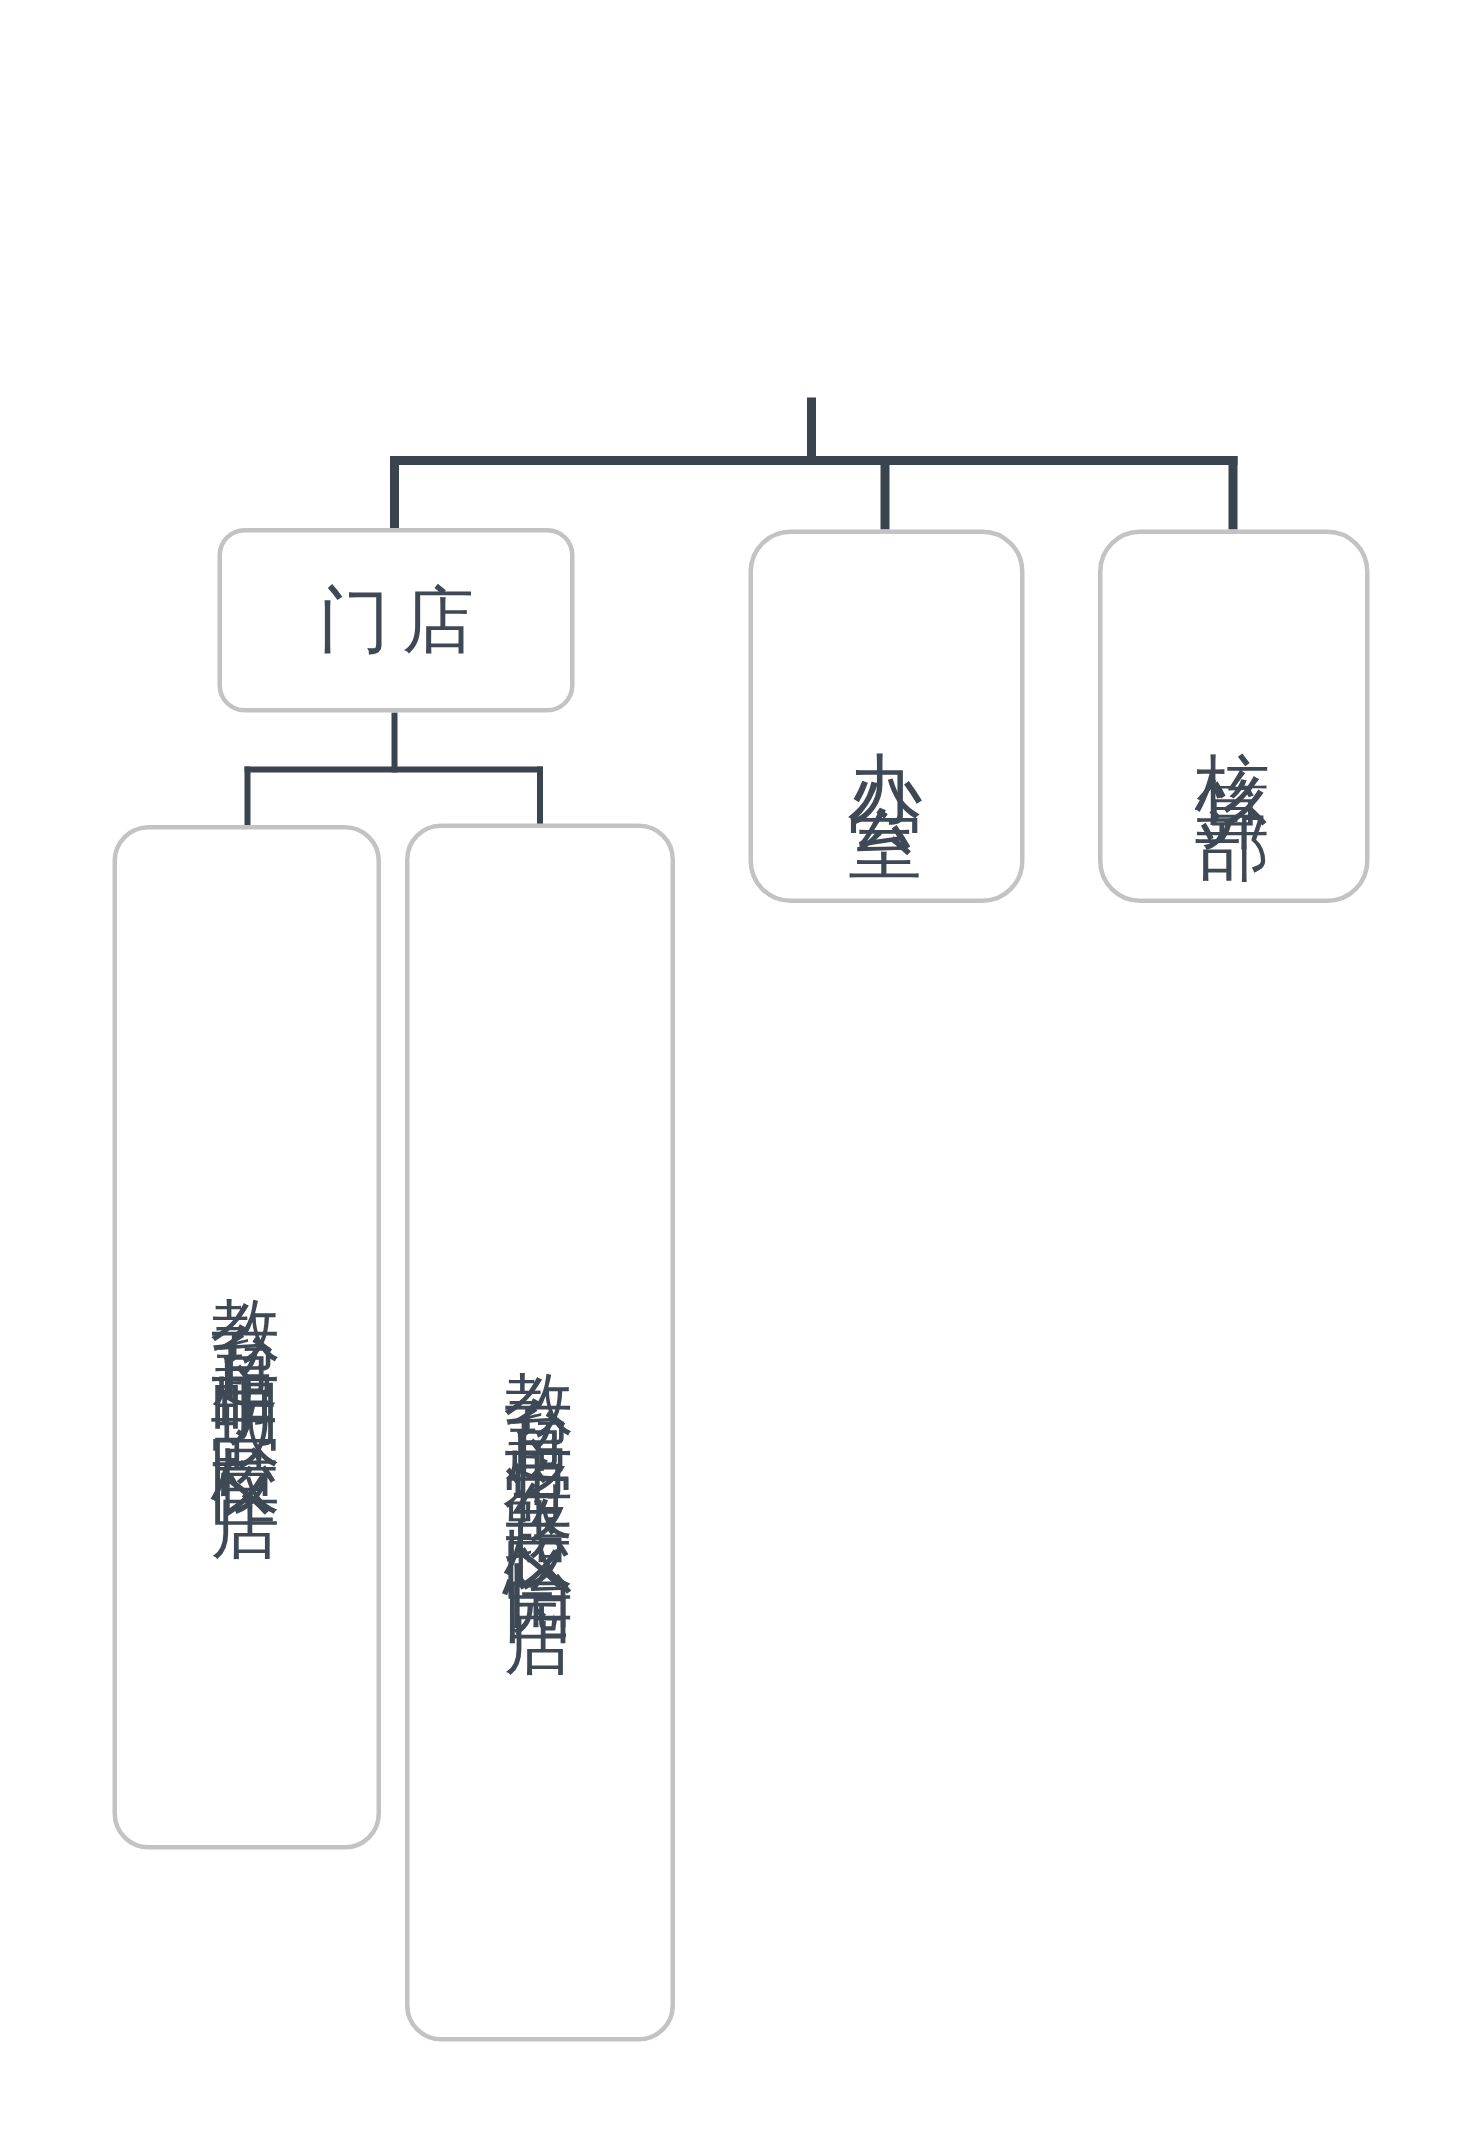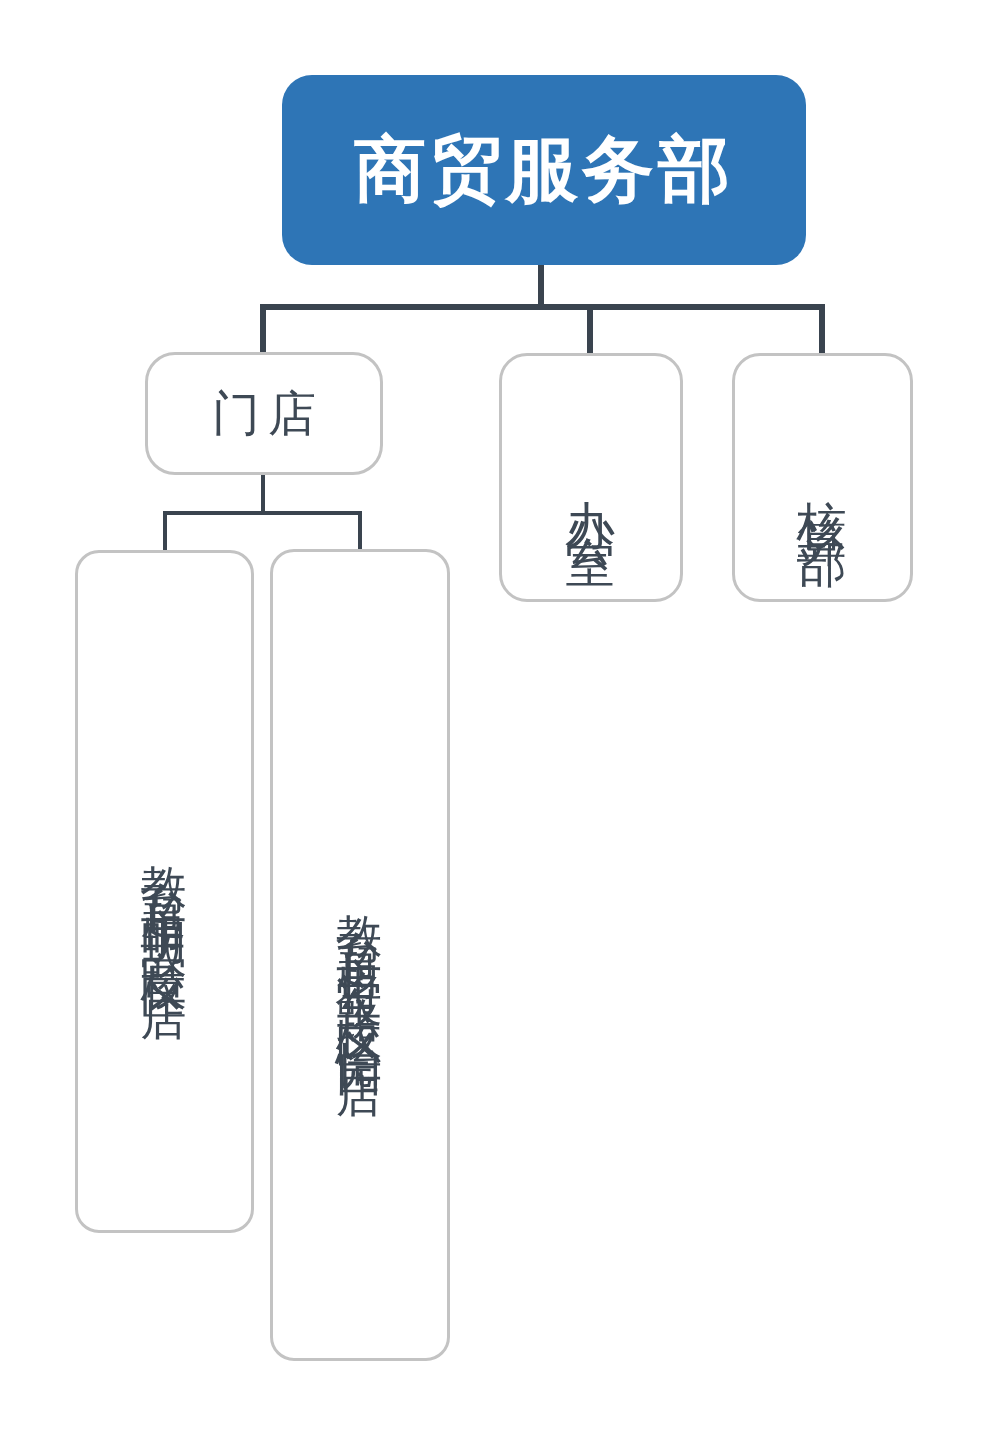--- a/index.html
+++ b/index.html
@@ -41,21 +41,21 @@
     font-weight: 800;
     letter-spacing: 4px;
     white-space: nowrap;
   }
   .node.white {
     border: 3px solid var(--node_border);
     color: var(--node_text);
   }
   .node.dept-h {
     left: 145px; top: 352px; width: 238px; height: 123px;
-    border-radius: 30px;
+    border-radius: 18px;
     text-align: center;
   }
   .dept-h .label {
     font-size: 48px;
     letter-spacing: 8px;
     margin-right: -8px; 
     color: var(--node_text);
     white-space: nowrap;
   }
   .node.dept-v {
@@ -111,23 +111,20 @@
   <div class="line l1-horizontal"></div>
   <div class="line l1-drop-stores"></div>
   <div class="line l1-drop-office"></div>
   <div class="line l1-drop-acct"></div>
 
   <div class="line l2-riser"></div>
   <div class="line l2-horizontal"></div>
   <div class="line l2-drop-store1"></div>
   <div class="line l2-drop-store2"></div>
 
-  <div class="node root">
-    <span class="label">商贸服务部</span>
-  </div>
 
   <div class="node white dept-h">
     <span class="label">门店</span>
   </div>
 
   <div class="node white dept-v office">
     <span class="label">办公室</span>
   </div>
 
   <div class="node white dept-v accounting">

